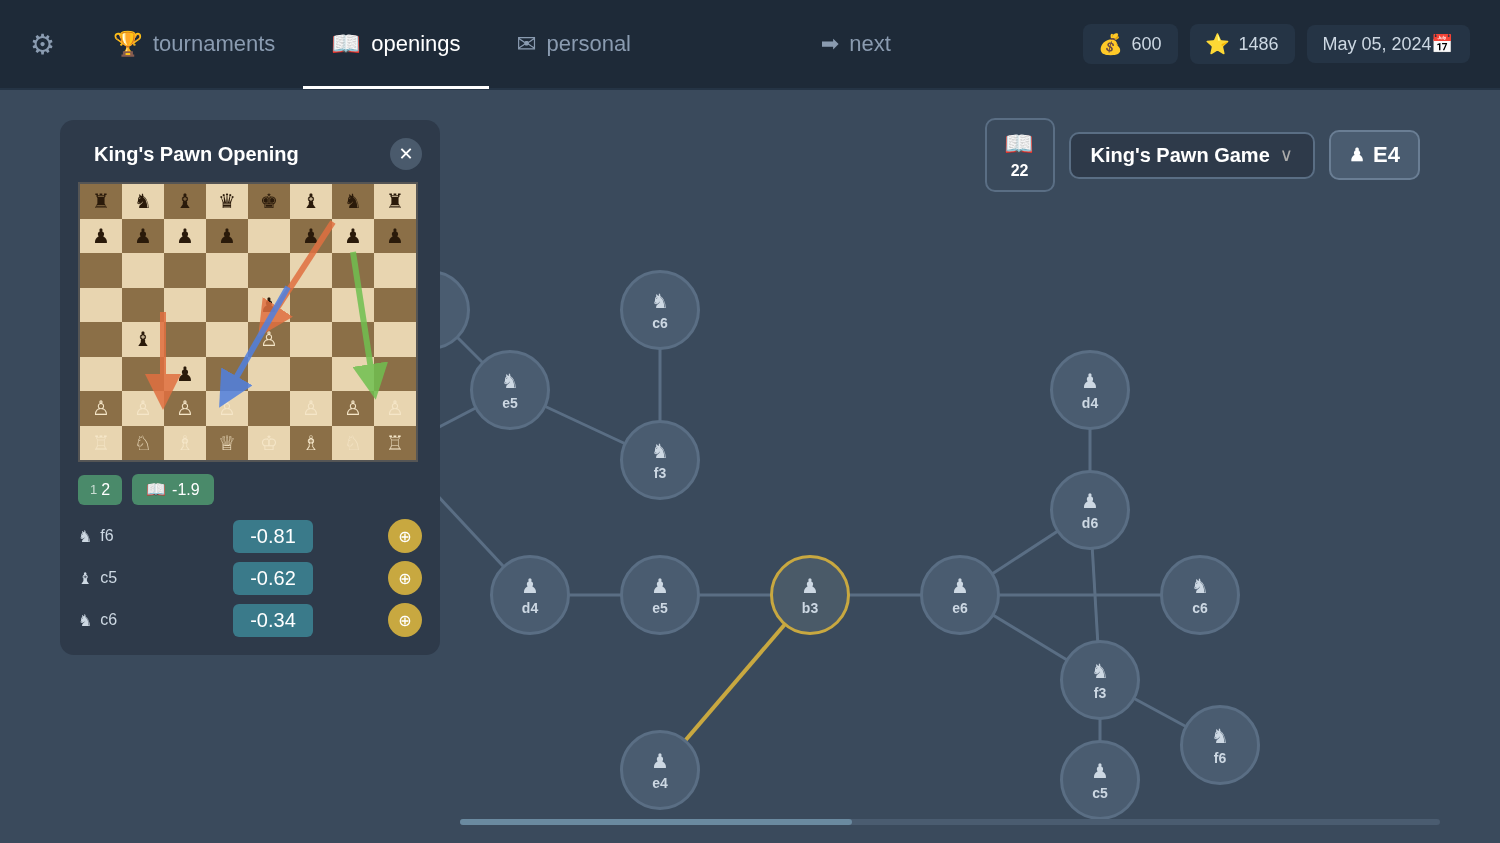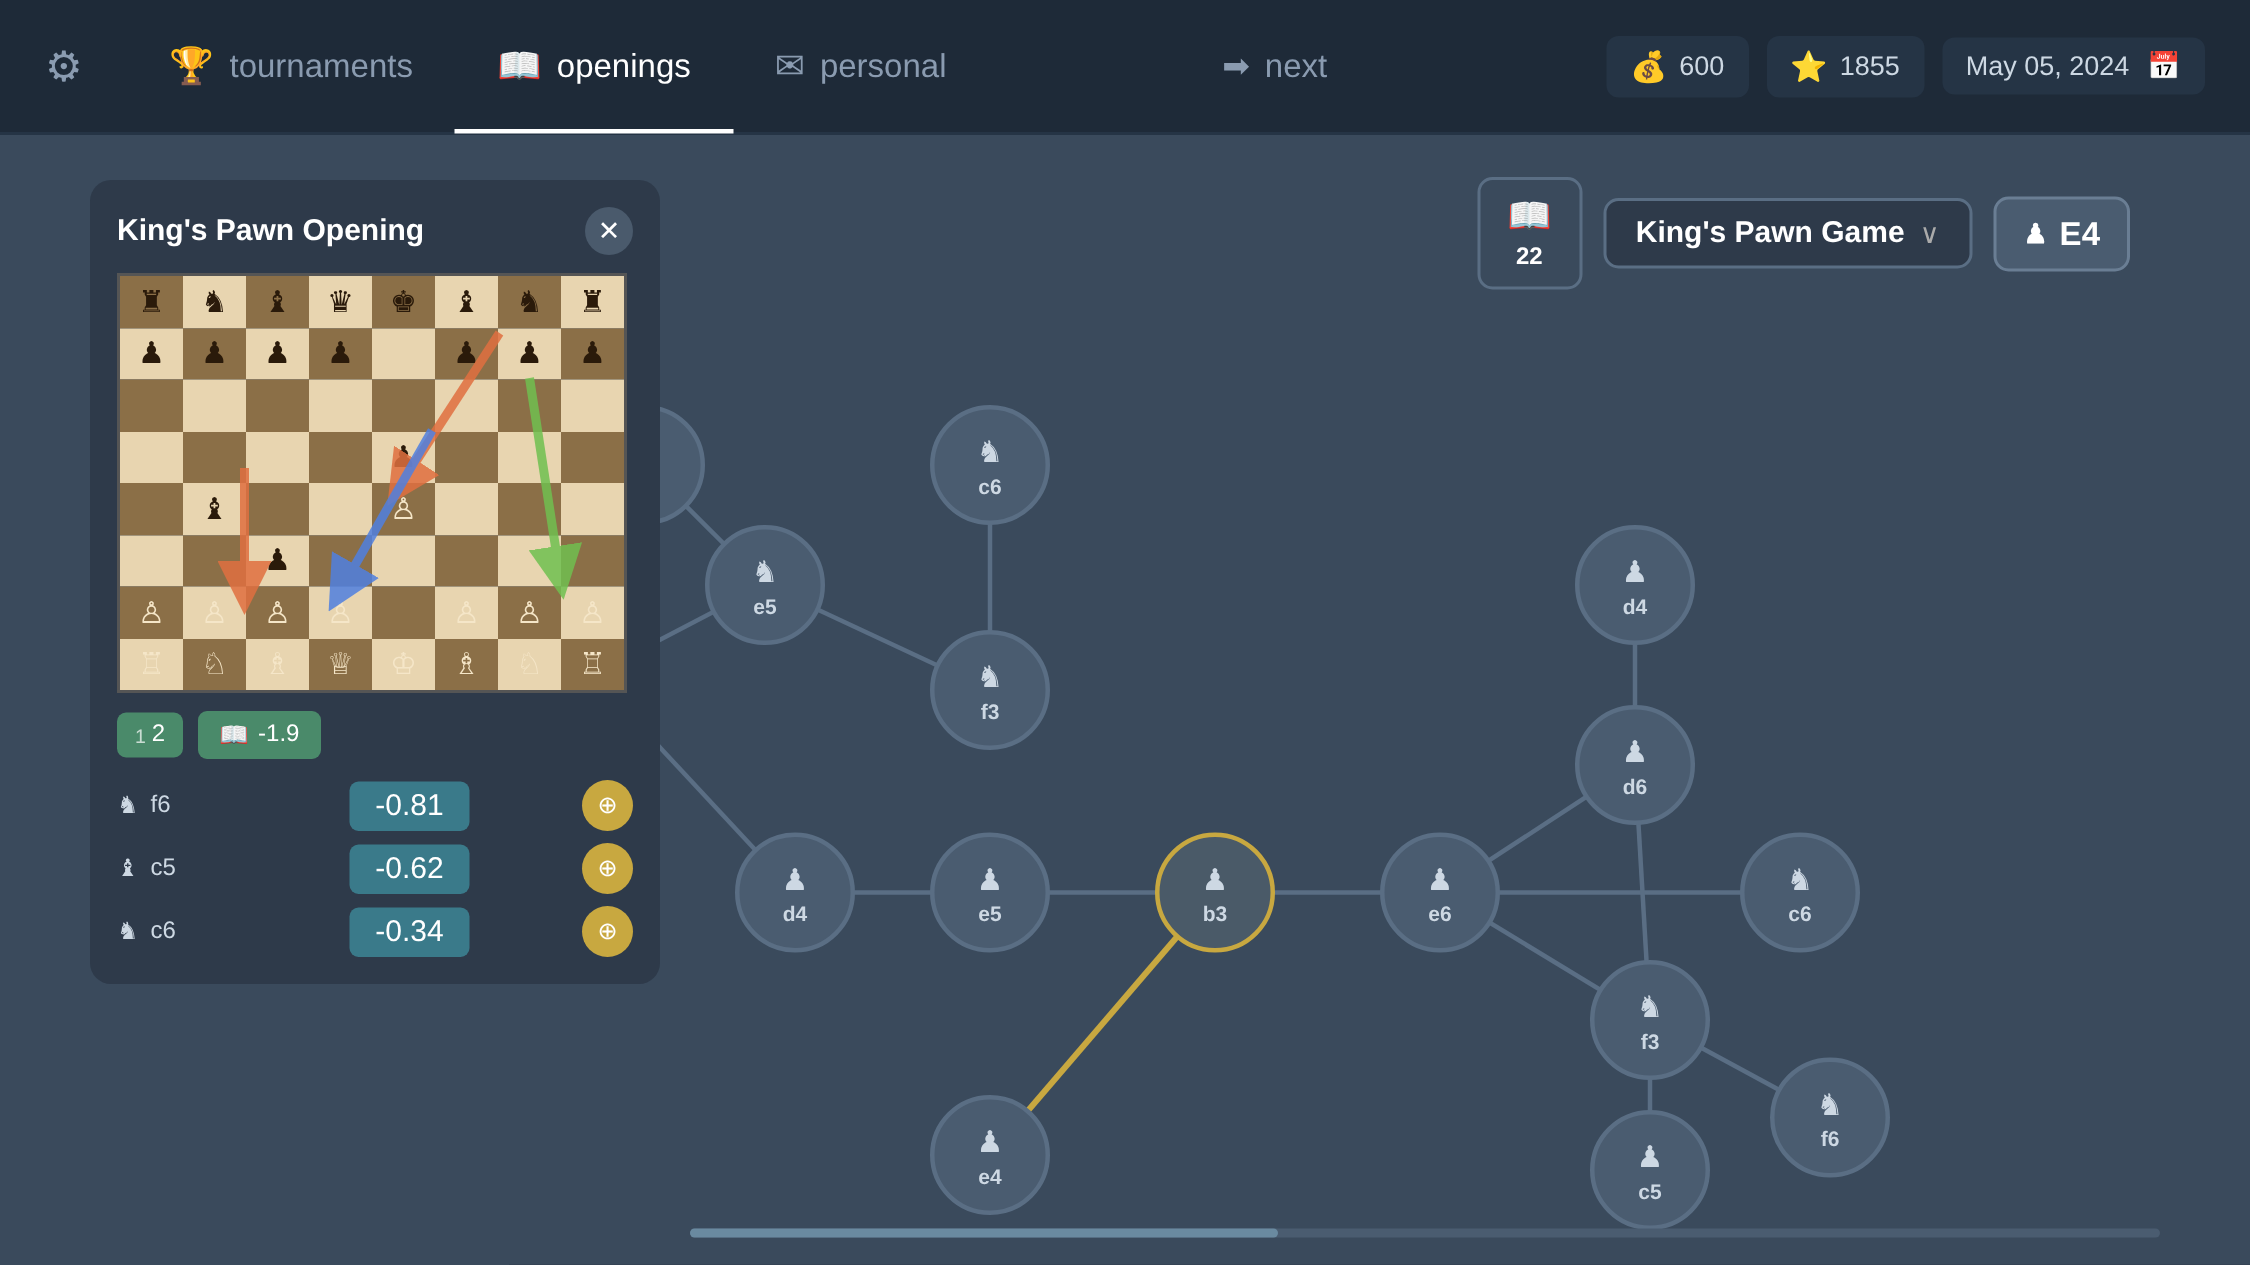--- a/index.html
+++ b/index.html
@@ -75,21 +75,21 @@
       background: #253445;
       border-radius: 8px;
       padding: 8px 16px;
       font-size: 18px;
       color: #cdd8e3;
     }
     .badge-icon { font-size: 20px; }
     .badge-date {
       display: flex;
       align-items: center;
-      gap: 12px;
+      gap: 0;
       background: #253445;
       border-radius: 8px;
       padding: 8px 16px;
       font-size: 18px;
       color: #cdd8e3;
     }
 
     
     .main {
       width: 100%;
@@ -113,20 +113,21 @@
     .panel-header {
       display: flex;
       align-items: center;
       justify-content: space-between;
       margin-bottom: 12px;
     }
     .panel-title {
       font-size: 20px;
       font-weight: 700;
       color: #fff;
+      margin-left: 16px;
     }
     .close-btn {
       width: 32px;
       height: 32px;
       background: #4a5a6c;
       border-radius: 50%;
       display: flex;
       align-items: center;
       justify-content: center;
       cursor: pointer;
@@ -360,21 +361,21 @@
     </div>
   </div>
 
   <div class="nav-badges">
     <div class="badge">
       <span class="badge-icon">💰</span>
       <span>600</span>
     </div>
     <div class="badge">
       <span class="badge-icon">⭐</span>
-      <span>1855</span>
+      <span>1486</span>
     </div>
     <div class="badge-date">
       <span>May 05, 2024</span>
       <span>📅</span>
     </div>
   </div>
 </div>
 
 <div class="main">
 

